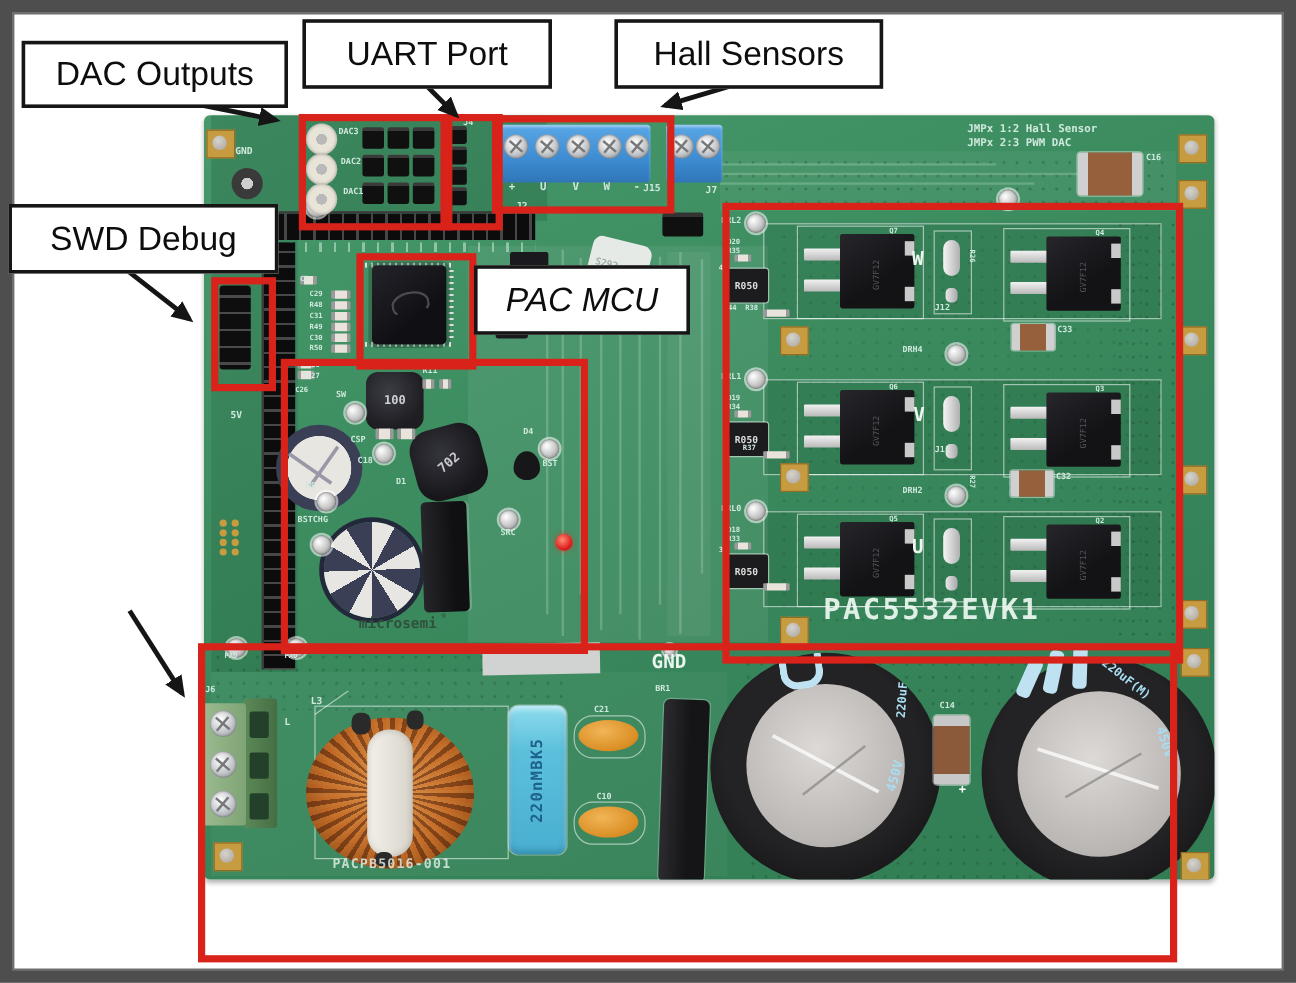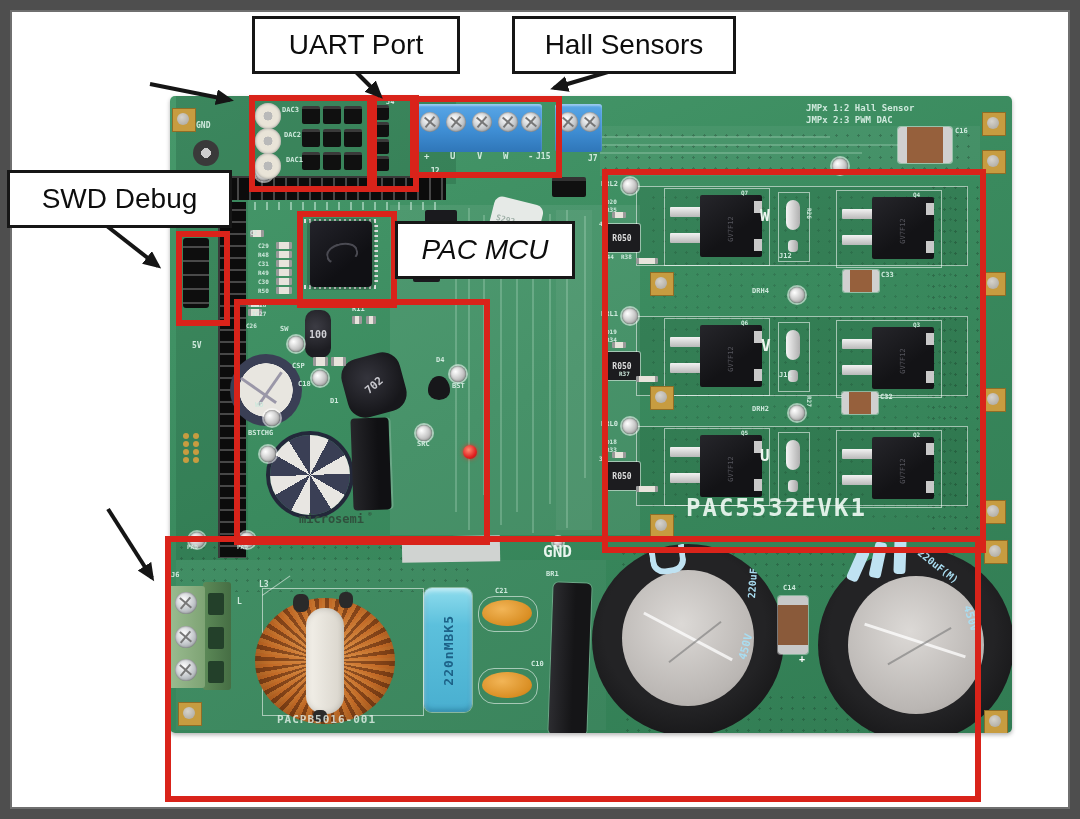--- a/index.html
+++ b/index.html
@@ -65,21 +65,21 @@
     <div style="position:absolute;left:48px;top:106px;width:26px;height:356px;background:repeating-linear-gradient(180deg,#0c0c0c 0 7px,#474747 7px 9px,#0c0c0c 9px 12px);border-left:2px solid #3a3a3a;z-index:4;"></div>
     <div style="position:absolute;left:13px;top:142px;width:26px;height:70px;background:repeating-linear-gradient(180deg,#0e0e0e 0 8px,#4a4a4a 8px 10px,#0e0e0e 10px 14px);border-radius:3px;z-index:4;"></div>
     <div style="position:absolute;left:382px;top:81px;width:34px;height:20px;background:linear-gradient(180deg,#333 0 4px,#101010 4px);border-radius:2px;z-index:4;"></div>
 
     <div style="position:absolute;left:247px;top:8px;width:125px;height:48px;background:linear-gradient(180deg,#5aa7e6 0%,#3f8ed4 55%,#2f76b8 100%);border-radius:3px;z-index:4;box-shadow:inset 0 2px 2px rgba(255,255,255,.4);"></div>
     <div style="position:absolute;left:385px;top:8px;width:47px;height:48px;background:linear-gradient(180deg,#5aa7e6 0%,#3f8ed4 55%,#2f76b8 100%);border-radius:3px;z-index:4;box-shadow:inset 0 2px 2px rgba(255,255,255,.4);"></div>
 
     <div style="position:absolute;left:33px;top:486px;width:28px;height:108px;background:linear-gradient(90deg,#5d8a58,#466e44);border-radius:3px;z-index:4;"></div>
     <div style="position:absolute;left:-3px;top:490px;width:38px;height:102px;background:linear-gradient(90deg,#9cbd92,#7ea374);border-radius:3px;z-index:4;"></div>
 
-    <div style="position:absolute;left:135px;top:214px;width:26px;height:48px;background:radial-gradient(circle at 40% 35%,#3c3c44,#1d1d22 70%);border-radius:10px;z-index:4;display:flex;align-items:center;justify-content:center;">
+    <div style="position:absolute;left:135px;top:214px;width:48px;height:48px;background:radial-gradient(circle at 40% 35%,#3c3c44,#1d1d22 70%);border-radius:10px;z-index:4;display:flex;align-items:center;justify-content:center;">
       <span style="color:#cfcfd4;font-size:10px;font-weight:700;font-family:'DejaVu Sans Mono',monospace;">100</span>
     </div>
     <div style="position:absolute;left:174px;top:259px;width:60px;height:60px;background:radial-gradient(circle at 42% 36%,#34343c,#17171b 70%);border-radius:18px;z-index:4;display:flex;align-items:center;justify-content:center;transform:rotate(-15deg);">
       <span style="color:#c9c9cf;font-size:11px;font-weight:700;font-family:'DejaVu Sans Mono',monospace;transform:rotate(-25deg);">702</span>
     </div>
     <div style="position:absolute;left:60px;top:258px;width:72px;height:72px;border-radius:50%;background:radial-gradient(circle,#e8e6e0 0 52%,#3a3f55 53% 100%);z-index:4;">
       <div style="position:absolute;left:10%;top:48%;width:60%;height:3px;background:#9a97a8;transform:rotate(35deg);"></div>
       <div style="position:absolute;left:28%;top:46%;width:56%;height:3px;background:#9a97a8;transform:rotate(-55deg);"></div>
     </div>
     <div style="position:absolute;left:100px;top:339px;width:80px;height:80px;border-radius:50%;background:repeating-conic-gradient(#e8e6e2 0 28deg,#3a3f55 28deg 60deg);z-index:4;box-shadow:0 0 0 4px #23283a;"></div>
@@ -167,21 +167,21 @@
       <span class="sk" style="position: absolute; left: 282px; top: 287px; font-size: 7px; color: rgb(207, 233, 221); font-weight: 600; letter-spacing: 0px;">BST</span>
       <span class="sk" style="position: absolute; left: 247px; top: 345px; font-size: 7px; color: rgb(207, 233, 221); font-weight: 600; letter-spacing: 0px;">SRC</span>
       <span class="sk" style="position: absolute; left: 373px; top: 448px; font-size: 16px; color: rgb(233, 245, 238); font-weight: 700; letter-spacing: 0px;">GND</span>
       <span class="sk" style="position: absolute; left: 376px; top: 475px; font-size: 7px; color: rgb(207, 233, 221); font-weight: 600; letter-spacing: 0px;">BR1</span>
       <span class="sk" style="position: absolute; left: 17px; top: 448px; font-size: 6px; color: rgb(207, 233, 221); font-weight: 600; letter-spacing: 0px;">PAD</span>
       <span class="sk" style="position: absolute; left: 67px; top: 448px; font-size: 6px; color: rgb(207, 233, 221); font-weight: 600; letter-spacing: 0px;">PAD</span>
       <span class="sk" style="position: absolute; left: 1px; top: 476px; font-size: 7px; color: rgb(207, 233, 221); font-weight: 600; letter-spacing: 0px;">J6</span>
       <span class="sk" style="position: absolute; left: 89px; top: 485px; font-size: 8px; color: rgb(207, 233, 221); font-weight: 600; letter-spacing: 0px;">L3</span>
       <span class="sk" style="position: absolute; left: 67px; top: 502px; font-size: 8px; color: rgb(207, 233, 221); font-weight: 600; letter-spacing: 0px;">L</span>
       <span class="sk" style="position: absolute; left: 325px; top: 492px; font-size: 7px; color: rgb(207, 233, 221); font-weight: 600; letter-spacing: 0px;">C21</span>
-      <span class="sk" style="position: absolute; left: 327px; top: 565px; font-size: 7px; color: rgb(207, 233, 221); font-weight: 600; letter-spacing: 0px; margin-left: 34px;">C10</span>
+      <span class="sk" style="position: absolute; left: 327px; top: 565px; font-size: 7px; color: rgb(207, 233, 221); font-weight: 600; letter-spacing: 0px;">C10</span>
       <span class="sk" style="position: absolute; left: 613px; top: 489px; font-size: 7px; color: rgb(207, 233, 221); font-weight: 600; letter-spacing: 0px;">C14</span>
       <span class="sk" style="position: absolute; left: 629px; top: 558px; font-size: 10px; color: rgb(255, 255, 255); font-weight: 600; letter-spacing: 0px;">+</span>
       <span class="sk" style="position: absolute; left: 129px; top: 417px; font-size: 12px; color: rgb(48, 80, 61); font-weight: 700; letter-spacing: 0px;">microsemi</span>
       <span class="sk" style="position: absolute; left: 198px; top: 415px; font-size: 6px; color: rgb(48, 80, 61); font-weight: 600; letter-spacing: 0px;">®</span>
       <span class="sk" style="position: absolute; left: 107px; top: 618px; font-size: 11px; color: rgba(230, 242, 235, 0.8); font-weight: 600; letter-spacing: 1px;">PACPB5016-001</span>
       <span class="sk" style="position: absolute; left: 785px; top: 32px; font-size: 7px; color: rgb(207, 233, 221); font-weight: 600; letter-spacing: 0px;">C16</span>
       <span class="sk" style="position: absolute; left: 711px; top: 176px; font-size: 7px; color: rgb(207, 233, 221); font-weight: 600; letter-spacing: 0px;">C33</span>
       <span class="sk" style="position: absolute; left: 710px; top: 298px; font-size: 7px; color: rgb(207, 233, 221); font-weight: 600; letter-spacing: 0px;">C32</span>
       <span class="sk" style="position: absolute; left: 431px; top: 85px; font-size: 7px; color: rgb(207, 233, 221); font-weight: 600; letter-spacing: 0px;">DRL2</span>
       <span class="sk" style="position: absolute; left: 436px; top: 103px; font-size: 6px; color: rgb(207, 233, 221); font-weight: 600; letter-spacing: 0px;">D20</span>
@@ -438,20 +438,23 @@
         <polygon points="0,0 18,8 0,16" fill="#151515"></polygon>
       </marker>
     </defs>
     <line x1="150" y1="84" x2="230" y2="100" stroke="#151515" stroke-width="4" marker-end="url(#ah)"></line>
     <line x1="352" y1="68" x2="380" y2="96" stroke="#151515" stroke-width="4" marker-end="url(#ah)"></line>
     <line x1="618" y1="69" x2="554" y2="88" stroke="#151515" stroke-width="4" marker-end="url(#ah)"></line>
     <line x1="103" y1="223" x2="158" y2="266" stroke="#151515" stroke-width="4" marker-end="url(#ah)"></line>
     <line x1="108" y1="509" x2="152" y2="578" stroke="#151515" stroke-width="4" marker-end="url(#ah)"></line>
   </svg>
 
+  <div class="albl" style="left:18px;top:34px;width:216px;height:50px;">
+      <span>DAC Outputs</span>
+    </div>
   <div class="albl" style="left:512px;top:16px;width:218px;height:52px;">
       <span>Hall Sensors</span>
     </div>
   <div class="albl" style="left:252px;top:16px;width:202px;height:52px;">
       <span>UART Port</span>
     </div>
   <div class="albl" style="left:7px;top:170px;width:219px;height:52px;">
       <span>SWD Debug</span>
     </div>
   <div class="albl" style="left:395px;top:221px;width:174px;height:52px;font-style:italic;">

